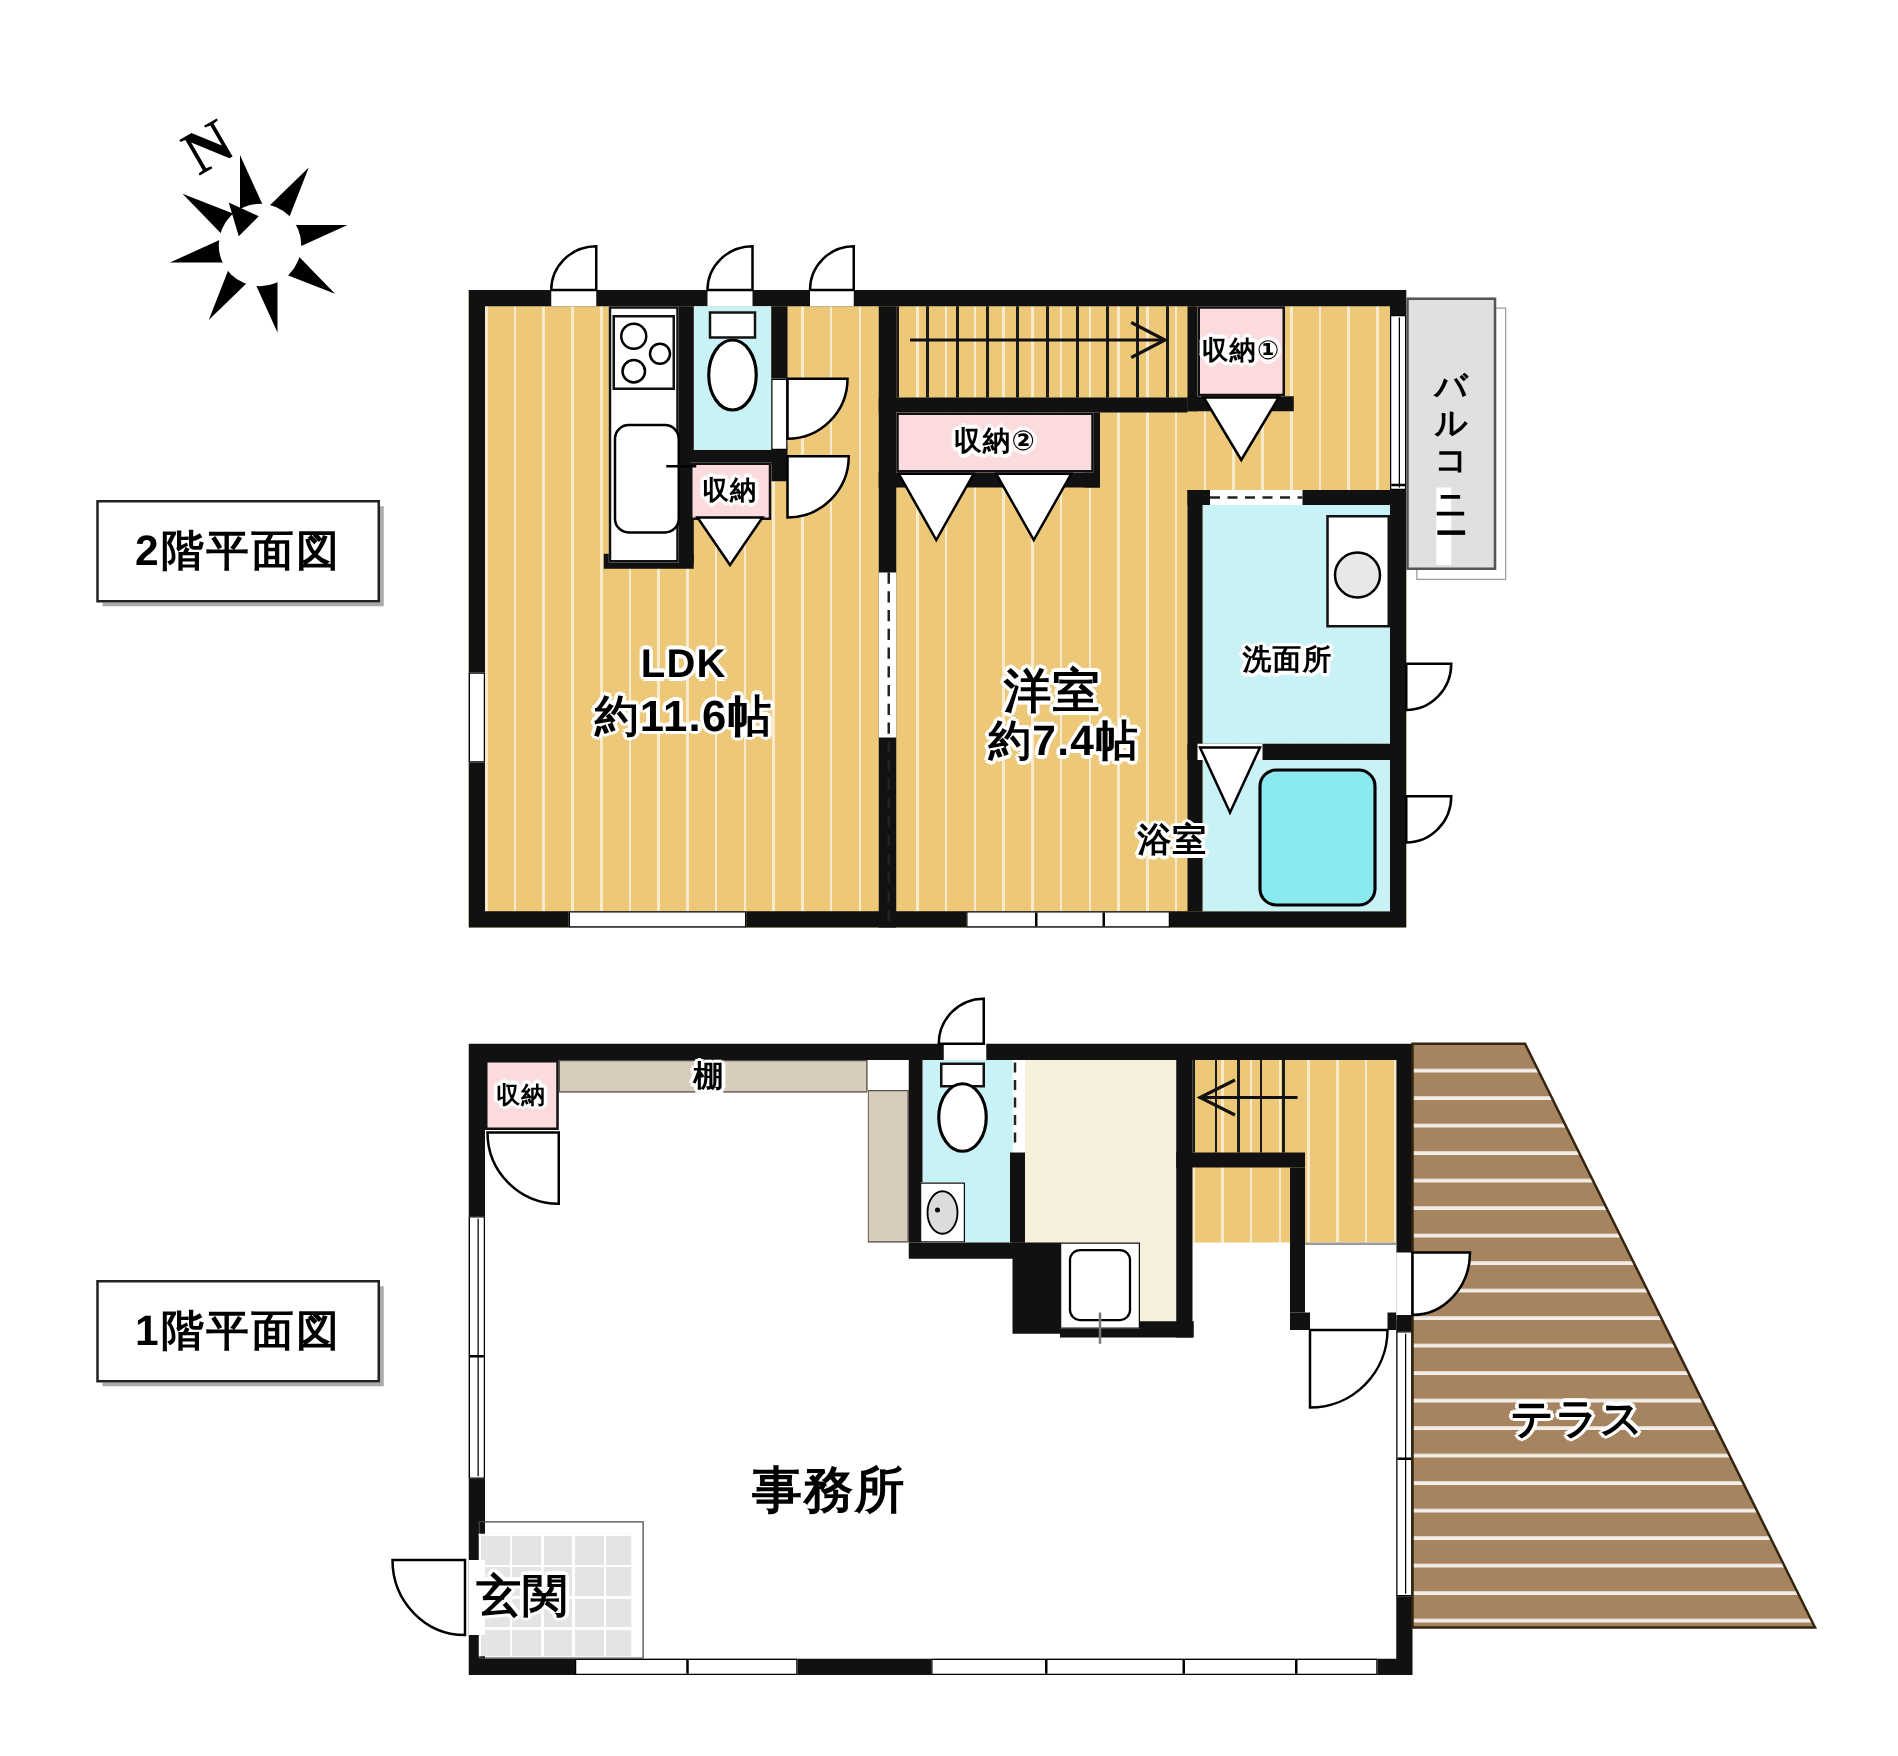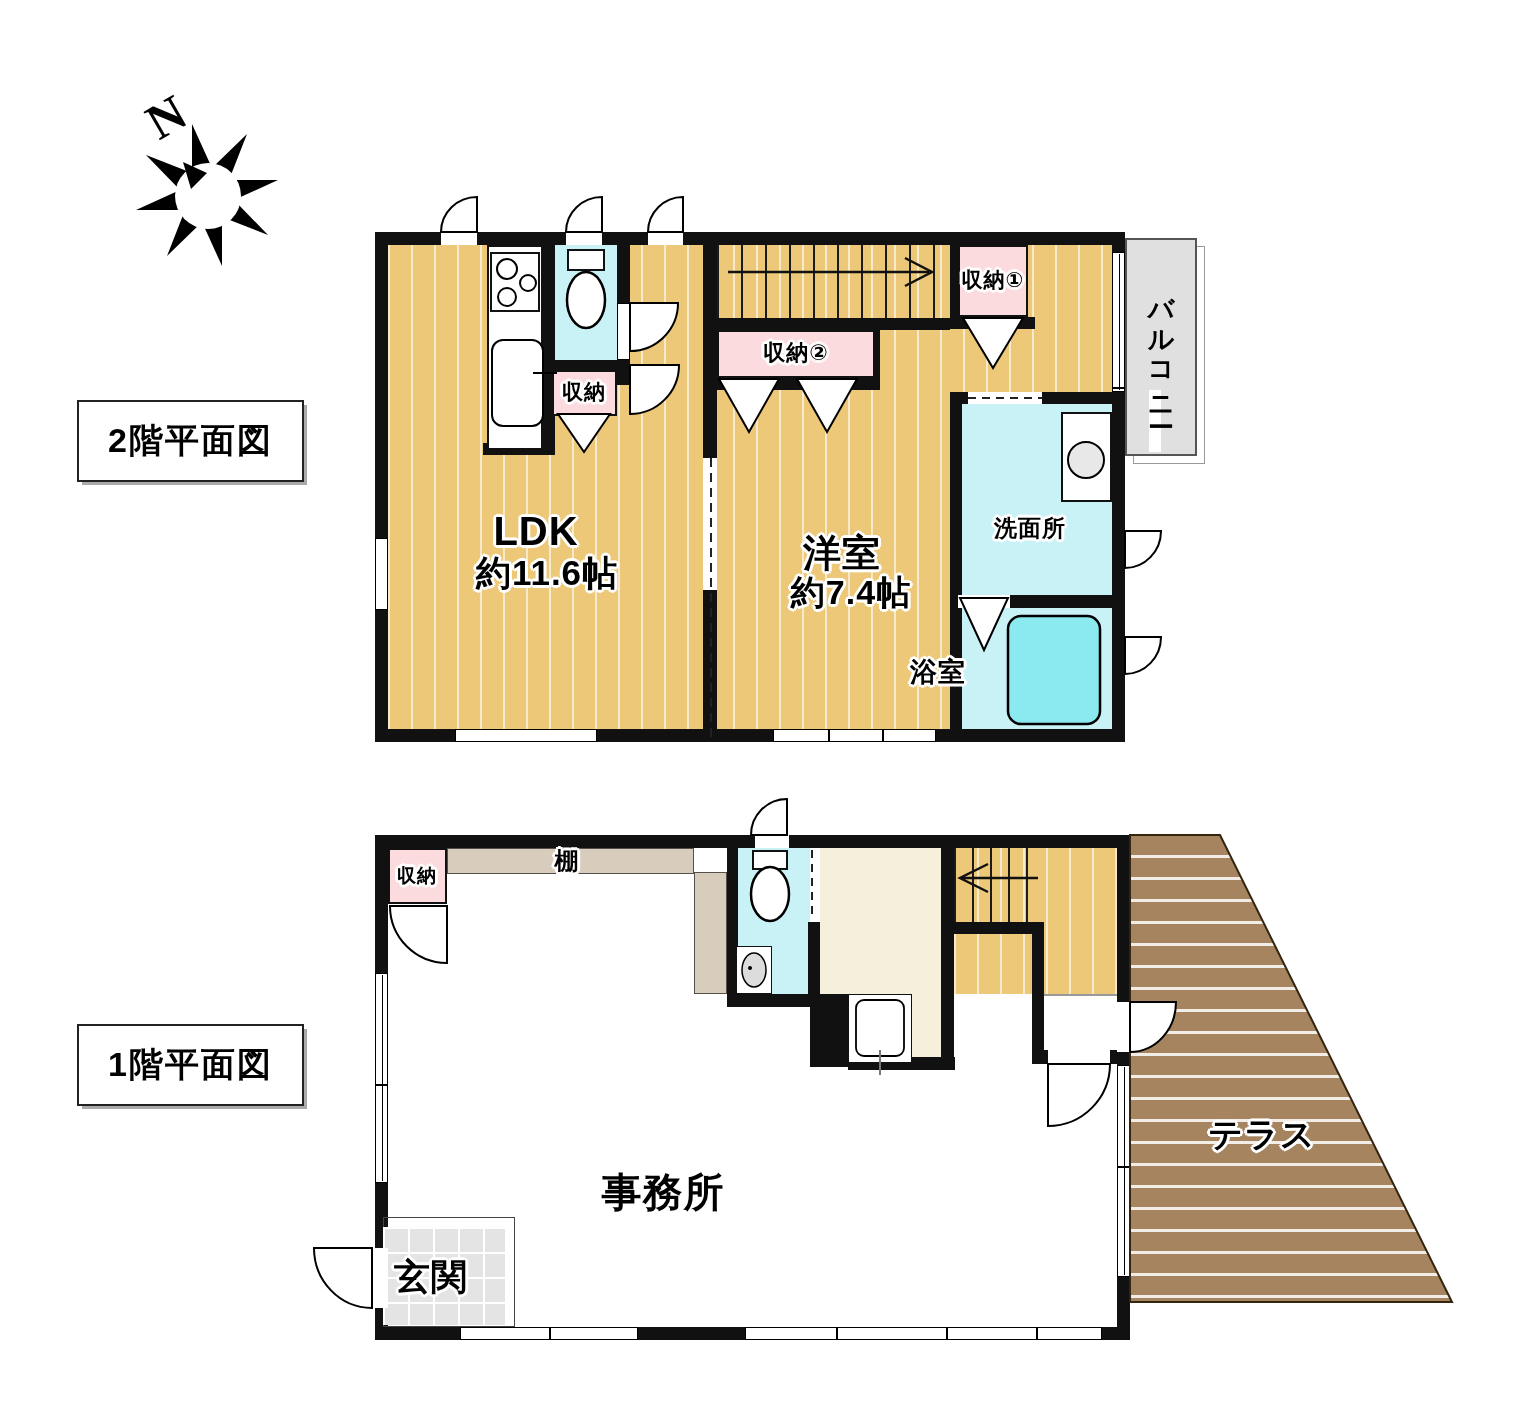--- a/index.html
+++ b/index.html
@@ -98,21 +98,21 @@
   <div class="tick-v" style="left:108px"></div>
 </div>
 <div class="win" style="left:1112px;top:252px;width:13px;height:140px">
   <div class="line-v"></div>
   <div class="tick-h" style="bottom:2px"></div>
 </div>
 <div class="abs" style="left:441px;top:232px;width:36px;height:13px;background:#fff;z-index:35"></div>
 <div class="abs" style="left:566px;top:232px;width:36px;height:13px;background:#fff;z-index:35"></div>
 <div class="abs" style="left:648px;top:232px;width:35px;height:13px;background:#fff;z-index:35"></div>
 
-<div class="rlabel" style="left:536px;top:531px;font-size:40px">LDK</div>
+<div class="rlabel" style="left:547px;top:531px;font-size:32px">LDK</div>
 <div class="rlabel" style="left:547px;top:573px;font-size:35px">約11.6帖</div>
 <div class="rlabel" style="left:842px;top:553px;font-size:38px">洋室</div>
 <div class="rlabel" style="left:851px;top:593px;font-size:34px">約7.4帖</div>
 <div class="rlabel" style="left:1030px;top:528px;font-size:23px">洗面所</div>
 <div class="rlabel" style="left:938px;top:672px;font-size:27px">浴室</div>
 <div class="rlabel" style="left:584px;top:392px;font-size:21px">収納</div>
 <div class="rlabel" style="left:993px;top:280px;font-size:21px">収納①</div>
 <div class="rlabel" style="left:796px;top:353px;font-size:22px">収納②</div>
 
 <div class="outer" style="left:375px;top:835px;width:755px;height:505px;background:#fff"></div>
@@ -156,21 +156,21 @@
   <div class="tick-v" style="left:290px"></div>
 </div>
 <div class="abs" style="left:1117px;top:1002px;width:13px;height:50px;background:#fff;z-index:35"></div>
 <div class="win" style="left:1117px;top:1065px;width:13px;height:212px">
   <div class="line-v"></div>
   <div class="tick-h" style="top:100px"></div>
 </div>
 <div class="abs" style="left:755px;top:835px;width:34px;height:13px;background:#fff;z-index:35"></div>
 
 <div class="rlabel" style="left:663px;top:1192px;font-size:40px">事務所</div>
-<div class="rlabel" style="left:431px;top:1277px;font-size:36px">玄関</div>
+<div class="rlabel" style="left:418px;top:1277px;font-size:36px">玄関</div>
 <div class="rlabel" style="left:567px;top:861px;font-size:24px">棚</div>
 <div class="rlabel" style="left:417px;top:876px;font-size:19px">収納</div>
 <div class="rlabel" style="left:1262px;top:1135px;font-size:34px">テラス</div>
 
 <svg class="overlay" width="1518" height="1405" viewBox="0 0 1518 1405">
   <defs>
     <pattern id="terr" width="12" height="22" patternUnits="userSpaceOnUse">
       <rect width="12" height="22" fill="#a5845f"></rect>
       <rect y="19" width="12" height="3" fill="#fff" opacity="0.85"></rect>
     </pattern>

